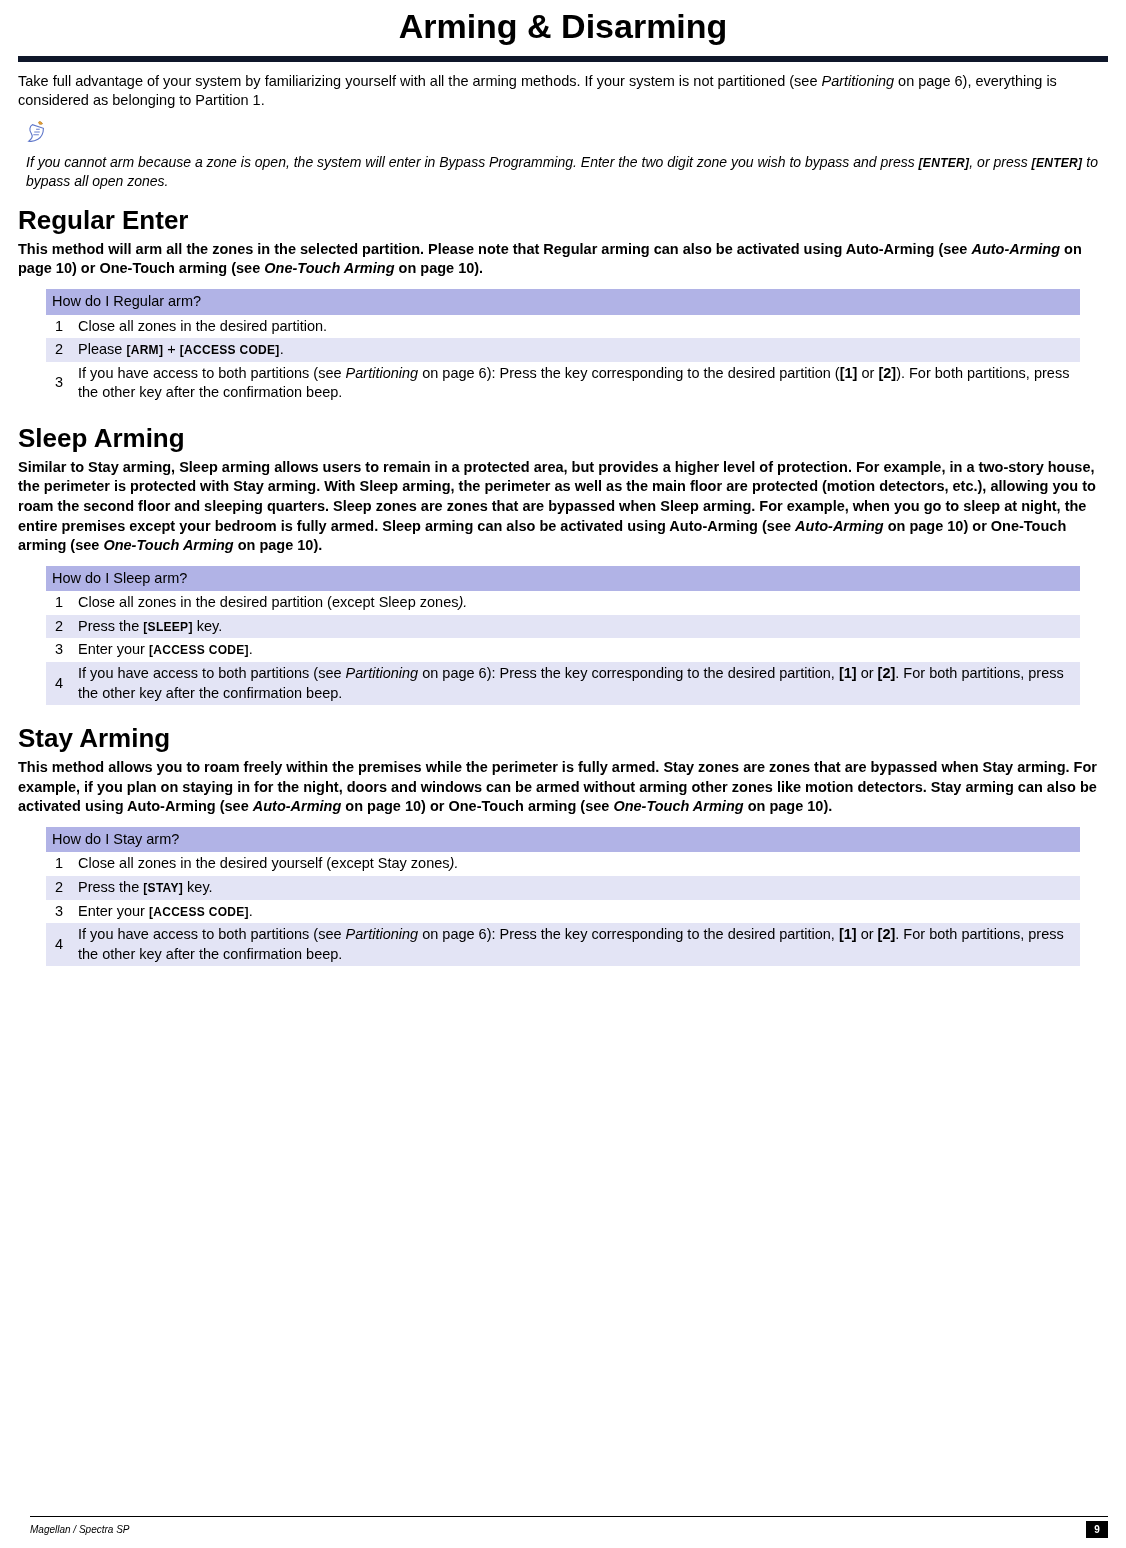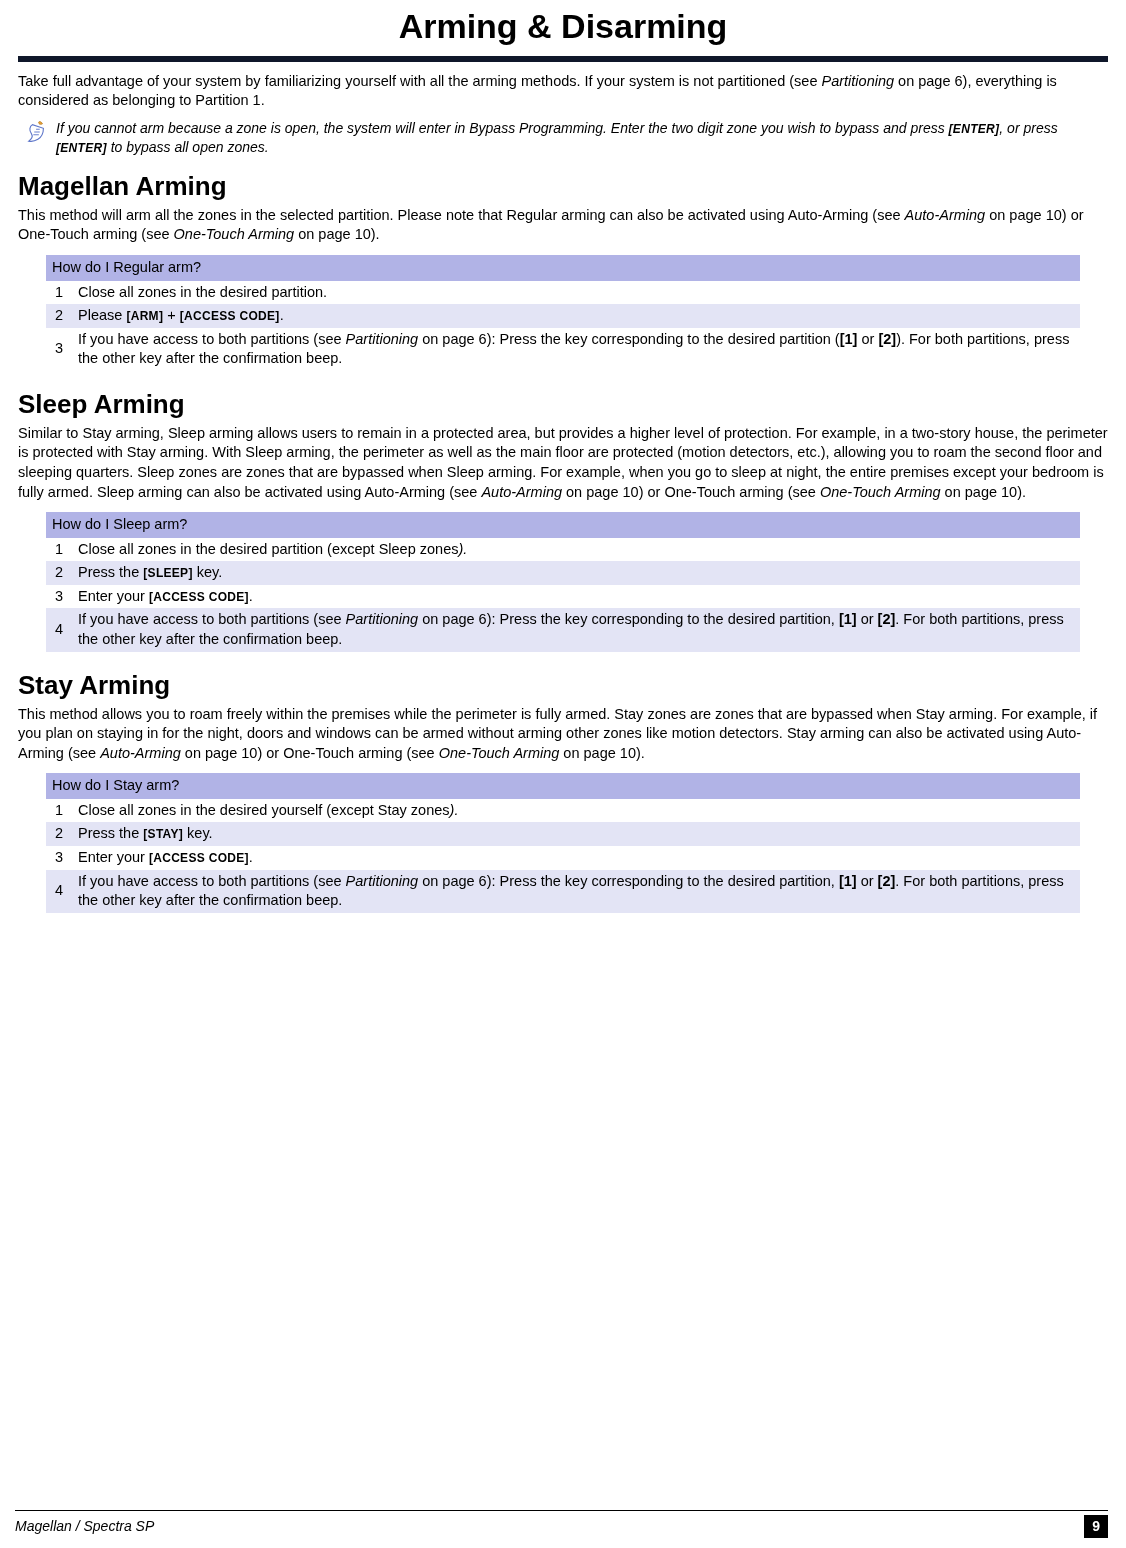--- a/index.html
+++ b/index.html
@@ -16,44 +16,44 @@
     }
     .page-title {
       text-align: center;
       font-size: 34px;
       font-weight: bold;
       padding: 4px 0 6px 0;
       border-bottom: 6px solid #0f172a;
       margin-bottom: 10px;
     }
     .intro { margin-bottom: 8px; }
-    .note-row { display: flex; align-items: flex-start; gap: 8px; margin: 4px 0 4px 8px; }
+    .note-row { display: flex; align-items: flex-start; gap: 8px; margin: 4px 0 4px 8px; flex-direction: column; }
     .note-icon svg { width: 22px; height: 26px; display:block; }
     .note-text { font-style: italic; flex: 1; font-size: 14px; }
     .section-heading { font-size: 26px; font-weight: bold; margin-top: 12px; margin-bottom: 2px; }
-    .section-body { margin-bottom: 10px; }
+    .section-body { margin-bottom: 10px; font-weight: bold; }
     .steps-table { width: calc(100% - 56px); margin: 8px 28px 16px 28px; border-collapse: collapse; font-size: 14.5px; }
     .steps-table th { text-align: left; font-weight: normal; background: #b1b3e6; padding: 3px 6px; }
     .steps-table td { padding: 2px 6px; vertical-align: middle; }
     .steps-table tr.alt td { background: #e3e4f5; }
     .steps-table td.num { text-align: center; width: 26px; }
     .sc { font-variant: small-caps; letter-spacing: 0.3px; text-transform: uppercase; font-size: 12px; font-weight: bold; }
     .kb { font-weight: bold; }
     .footer {
       position: absolute;
       bottom: 10px;
-      left: 15px;
+      left: 30px;
       right: 18px;
       border-top: 1.5px solid #000;
       padding-top: 4px;
       display: flex;
       justify-content: space-between;
       align-items: center;
       font-style: italic;
-      font-size: 14px;
+      font-size: 10px;
     }
     .footer .pnum {
       font-style: normal;
       background: #000;
       color: #fff;
       font-weight: bold;
       padding: 2px 8px;
       min-width: 22px;
       text-align: center;
     }
@@ -76,21 +76,21 @@
       <line x1="11" y1="11" x2="15" y2="11" stroke="#5d75c9" stroke-width="1"></line>
       <line x1="9" y1="14" x2="15" y2="14" stroke="#5d75c9" stroke-width="1"></line>
       <line x1="8" y1="17" x2="14" y2="17" stroke="#5d75c9" stroke-width="1"></line>
     </svg>
   </span>
   <div class="note-text">
     <span>If you cannot arm because a zone is open, the system will enter in Bypass Programming. Enter the two digit zone you wish to bypass and press </span><span class="kb"><span class="sc">[ENTER]</span></span><span>, or press </span><span class="kb"><span class="sc">[ENTER]</span></span><span> to bypass all open zones.</span>
   </div>
 </div>
 
-<h2 class="section-heading">Magellan Arming</h2>
+<h2 class="section-heading">Regular Enter</h2>
 <p class="section-body">
   <span>This method will arm all the zones in the selected partition. Please note that Regular arming can also be activated using Auto-Arming (see </span><span class="ital">Auto-Arming</span><span> on page 10) or One-Touch arming (see </span><span class="ital">One-Touch Arming</span><span> on page 10).</span>
 </p>
 <table class="steps-table">
   <tbody>
       <tr>
         <th colspan="2">How do I Regular arm?</th>
       </tr>
   <tr>
         <td class="num">1</td>

